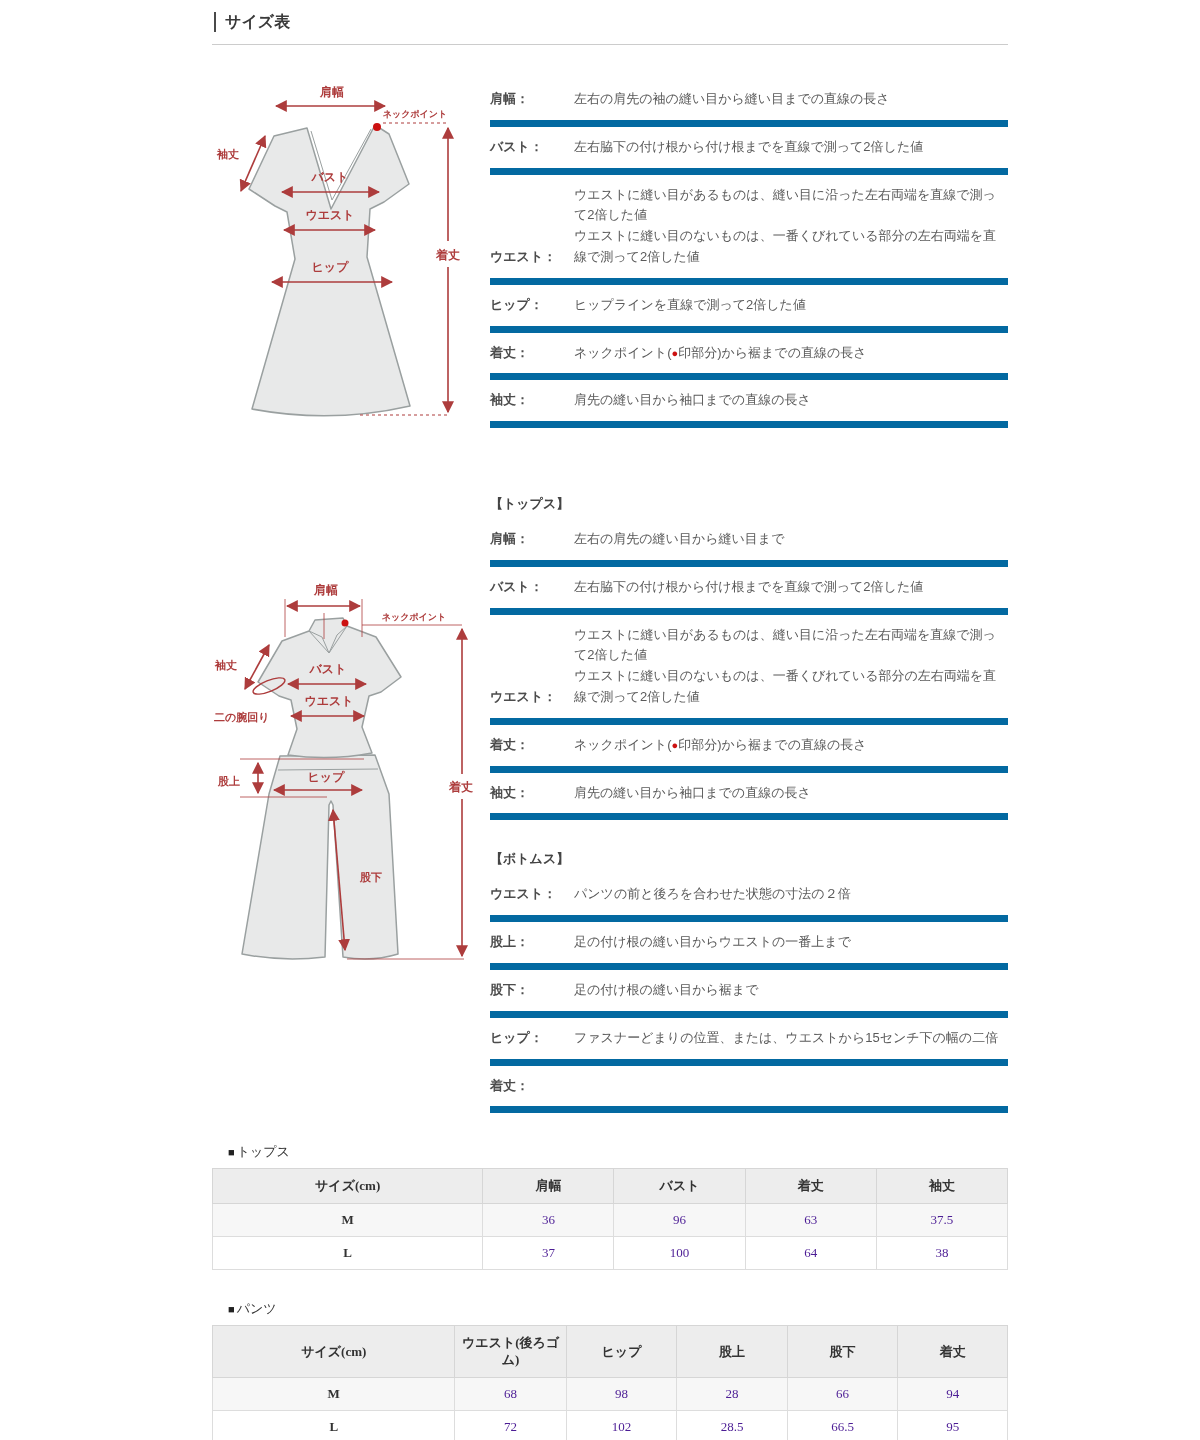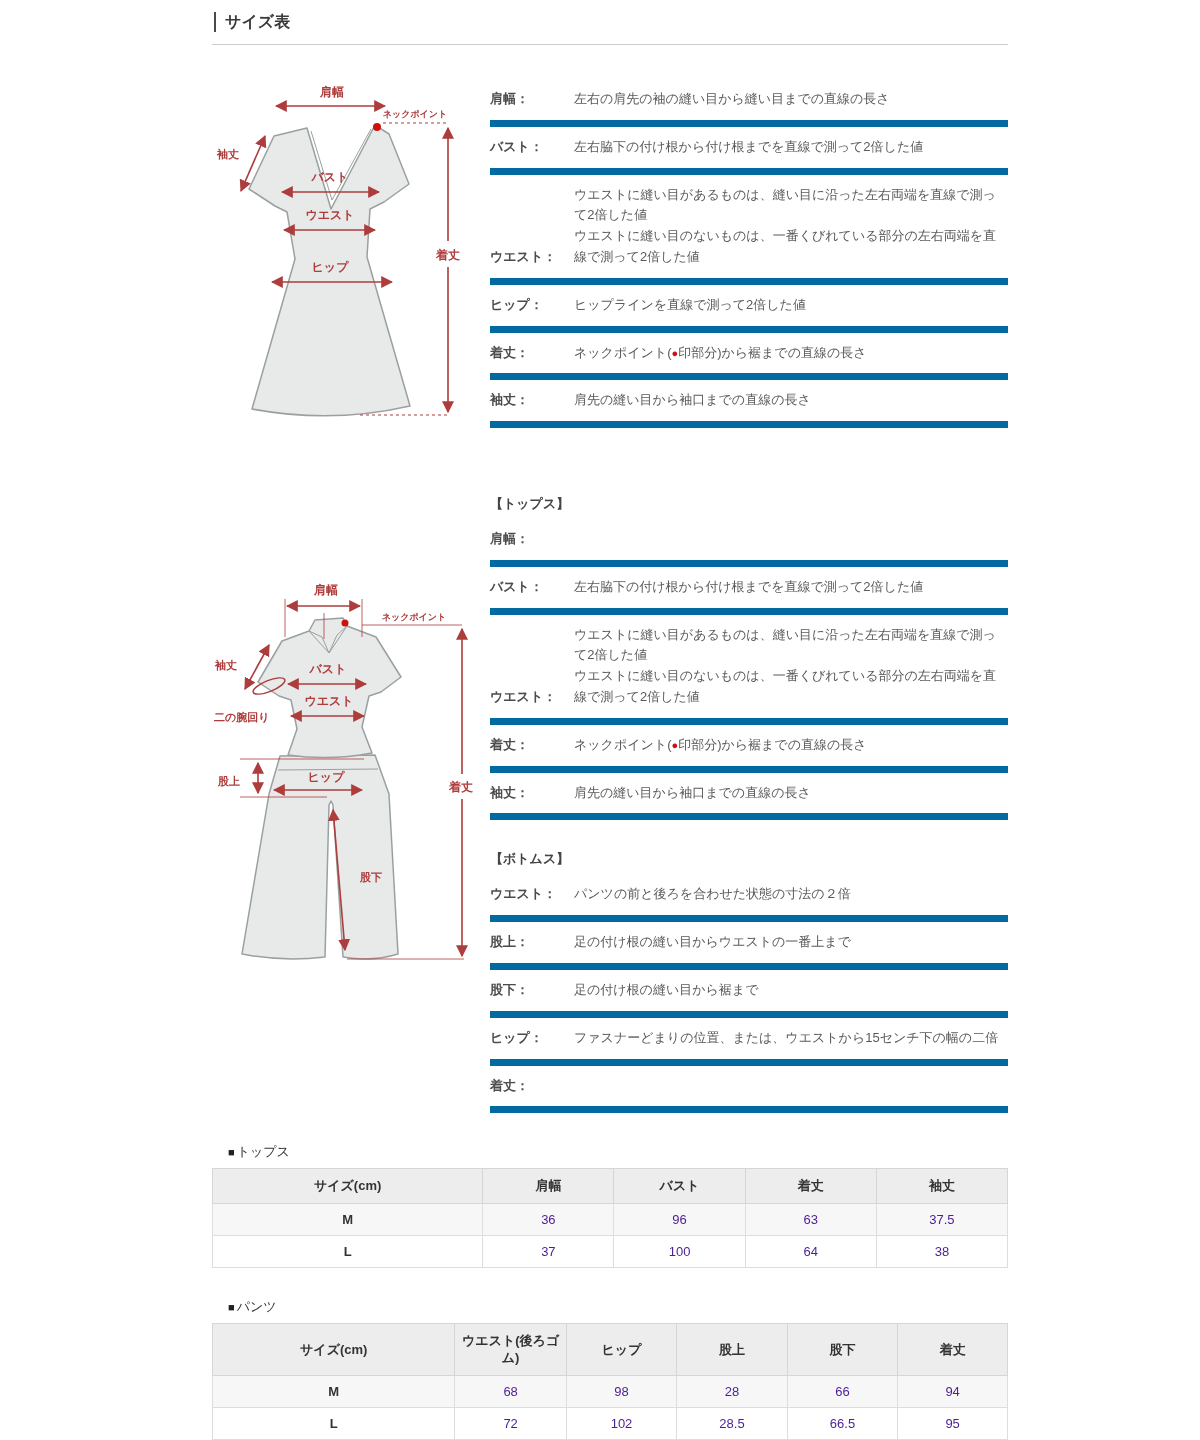--- a/index.html
+++ b/index.html
@@ -37,21 +37,21 @@
 
   .section-outfit{margin-top:48px;}
   .section-outfit .diagram-col{padding-top:86px;}
 
   .tables-area{margin-top:30px;}
   .table-block{margin-bottom:30px;}
   .table-label{font-size:13px;color:#333;margin:0 0 7px 16px;}
   .table-label .bullet{font-size:11px;margin-right:2px;color:#222;}
   table.size-table{
     width:100%;border-collapse:collapse;font-size:13px;
-    text-align:center;table-layout:fixed;
+    text-align:center;table-layout:fixed;font-family:Liberation Serif, serif;
   }
   table.size-table th{
     background:#ededed;color:#333;font-weight:bold;
     border:1px solid #d6d6d6;padding:8px 4px;line-height:1.35;
   }
   table.size-table td{
     border:1px solid #ddd;padding:8px 4px;color:#4c1d95;
   }
   table.size-table tr.row-0 td{background:#f7f7f7;}
   table.size-table tr.row-1 td{background:#ffffff;}
@@ -186,20 +186,21 @@
         <text class="ann" x="249" y="212" font-size="12" text-anchor="middle">着丈</text>
         <line x1="250" y1="220" x2="250" y2="377" stroke="#ad3c3c" stroke-width="1.6" marker-end="url(#arrowhead)"></line>
         <line x1="135" y1="380" x2="252" y2="380" stroke="#ad3c3c" stroke-width="0.8"></line>
       </svg>
     </div>
 
     <div class="defs-col">
       <h3 class="group-heading">【トップス】</h3>
       <div class="def-row">
         <span class="def-term">肩幅：</span>
+        <span class="def-desc">左右の肩先の縫い目から縫い目まで</span>
       </div>
       <div class="def-row">
         <span class="def-term">バスト：</span>
         <span class="def-desc">左右脇下の付け根から付け根までを直線で測って2倍した値</span>
       </div>
       <div class="def-row">
         <span class="def-term">ウエスト：</span>
         <span class="def-desc">ウエストに縫い目があるものは、縫い目に沿った左右両端を直線で測って2倍した値
 ウエストに縫い目のないものは、一番くびれている部分の左右両端を直線で測って2倍した値</span>
       </div>

